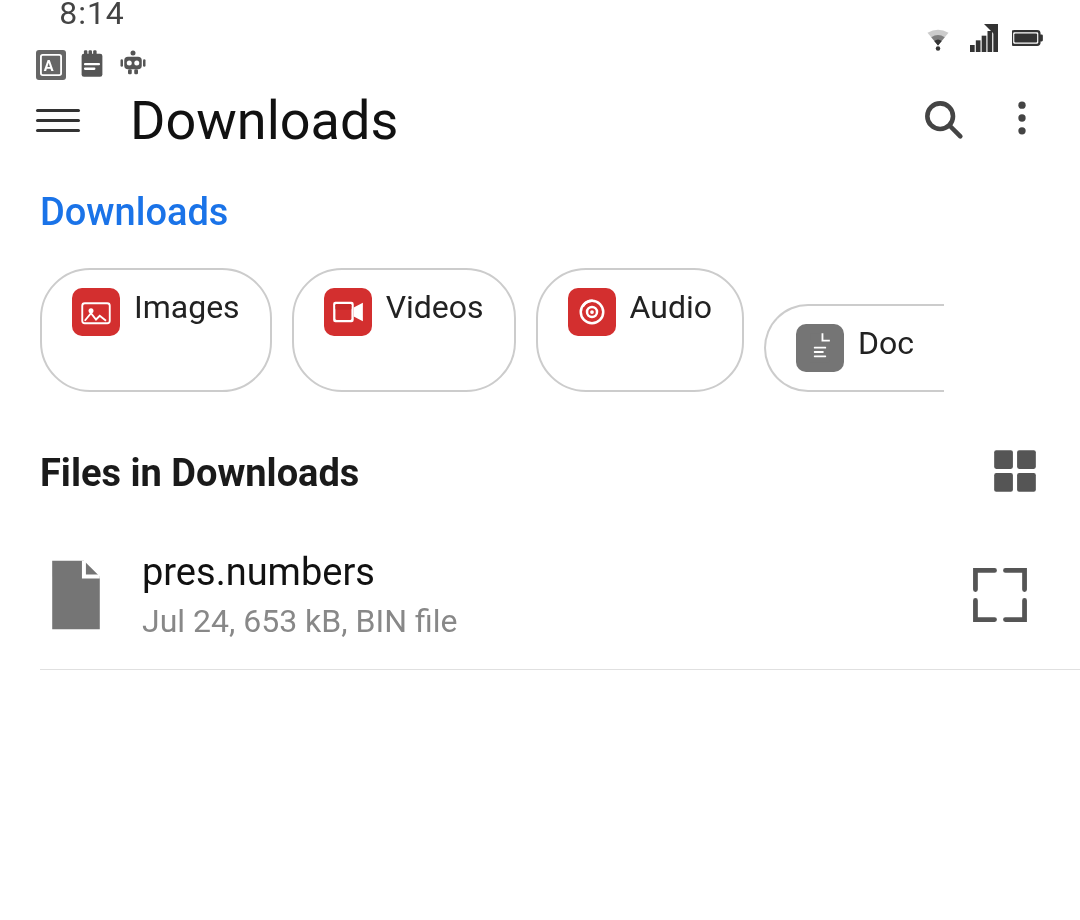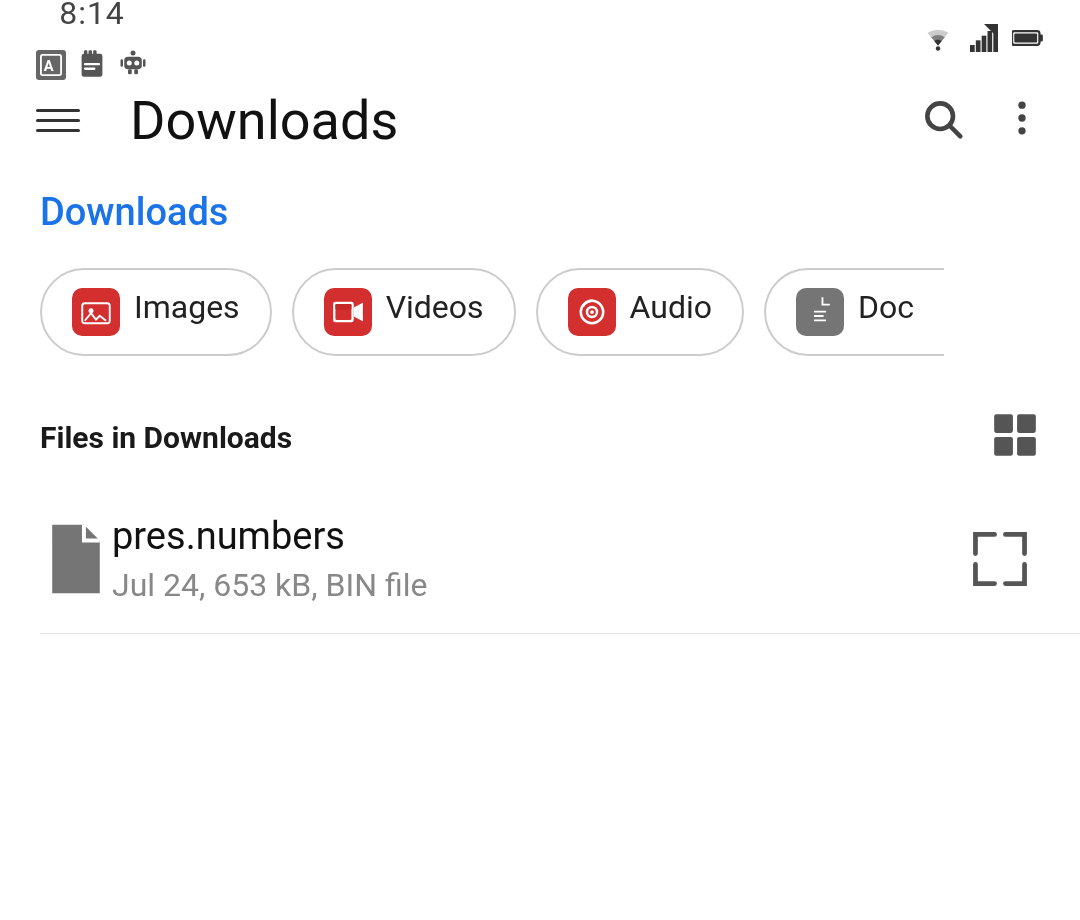--- a/index.html
+++ b/index.html
@@ -192,34 +192,35 @@
 
     
     .files-header {
       display: flex;
       align-items: center;
       justify-content: space-between;
       padding: 30px 40px 20px 40px;
     }
 
     .files-header-text {
-      font-size: 30px;
+      font-size: 38px;
       font-weight: 700;
       color: #1a1a1a;
     }
 
     .grid-icon {
       cursor: pointer;
     }
 
     
     .file-item {
       display: flex;
       align-items: center;
       padding: 30px 40px;
+      gap: 30px;
       position: relative;
     }
 
     .file-icon-container {
       width: 72px;
       height: 80px;
       display: flex;
       align-items: center;
       justify-content: center;
       flex-shrink: 0;
@@ -381,21 +382,21 @@
       <svg width="30" height="30" viewBox="0 0 24 24" fill="white">
         <circle cx="12" cy="12" r="9" fill="none" stroke="white" stroke-width="2"></circle>
         <circle cx="12" cy="12" r="4" fill="none" stroke="white" stroke-width="2"></circle>
         <path d="M12 3C9 3 6.5 4.5 5 7" stroke="white" stroke-width="2" stroke-linecap="round"></path>
         <circle cx="12" cy="12" r="1.5" fill="white"></circle>
       </svg>
     </div>
     <span class="chip-label">Audio</span>
   </div>
 
-  <div class="chip" style="border-right: none; border-radius: 50px 0 0 50px;">
+  <div class="chip" style="border-right: none; border-radius: 50px 0 0 50px; margin-top: 36px;">
     <div class="chip-icon chip-icon-docs">
       <svg width="28" height="32" viewBox="0 0 22 26" fill="white">
         <path d="M3 1h10l6 6v18H3z" fill="#757575"></path>
         <path d="M13 1v6h6" fill="none" stroke="white" stroke-width="1.5"></path>
         <rect x="6" y="12" width="10" height="1.5" rx="0.5" fill="white"></rect>
         <rect x="6" y="15.5" width="8" height="1.5" rx="0.5" fill="white"></rect>
         <rect x="6" y="19" width="10" height="1.5" rx="0.5" fill="white"></rect>
       </svg>
     </div>
     <span class="chip-label">Doc</span>

